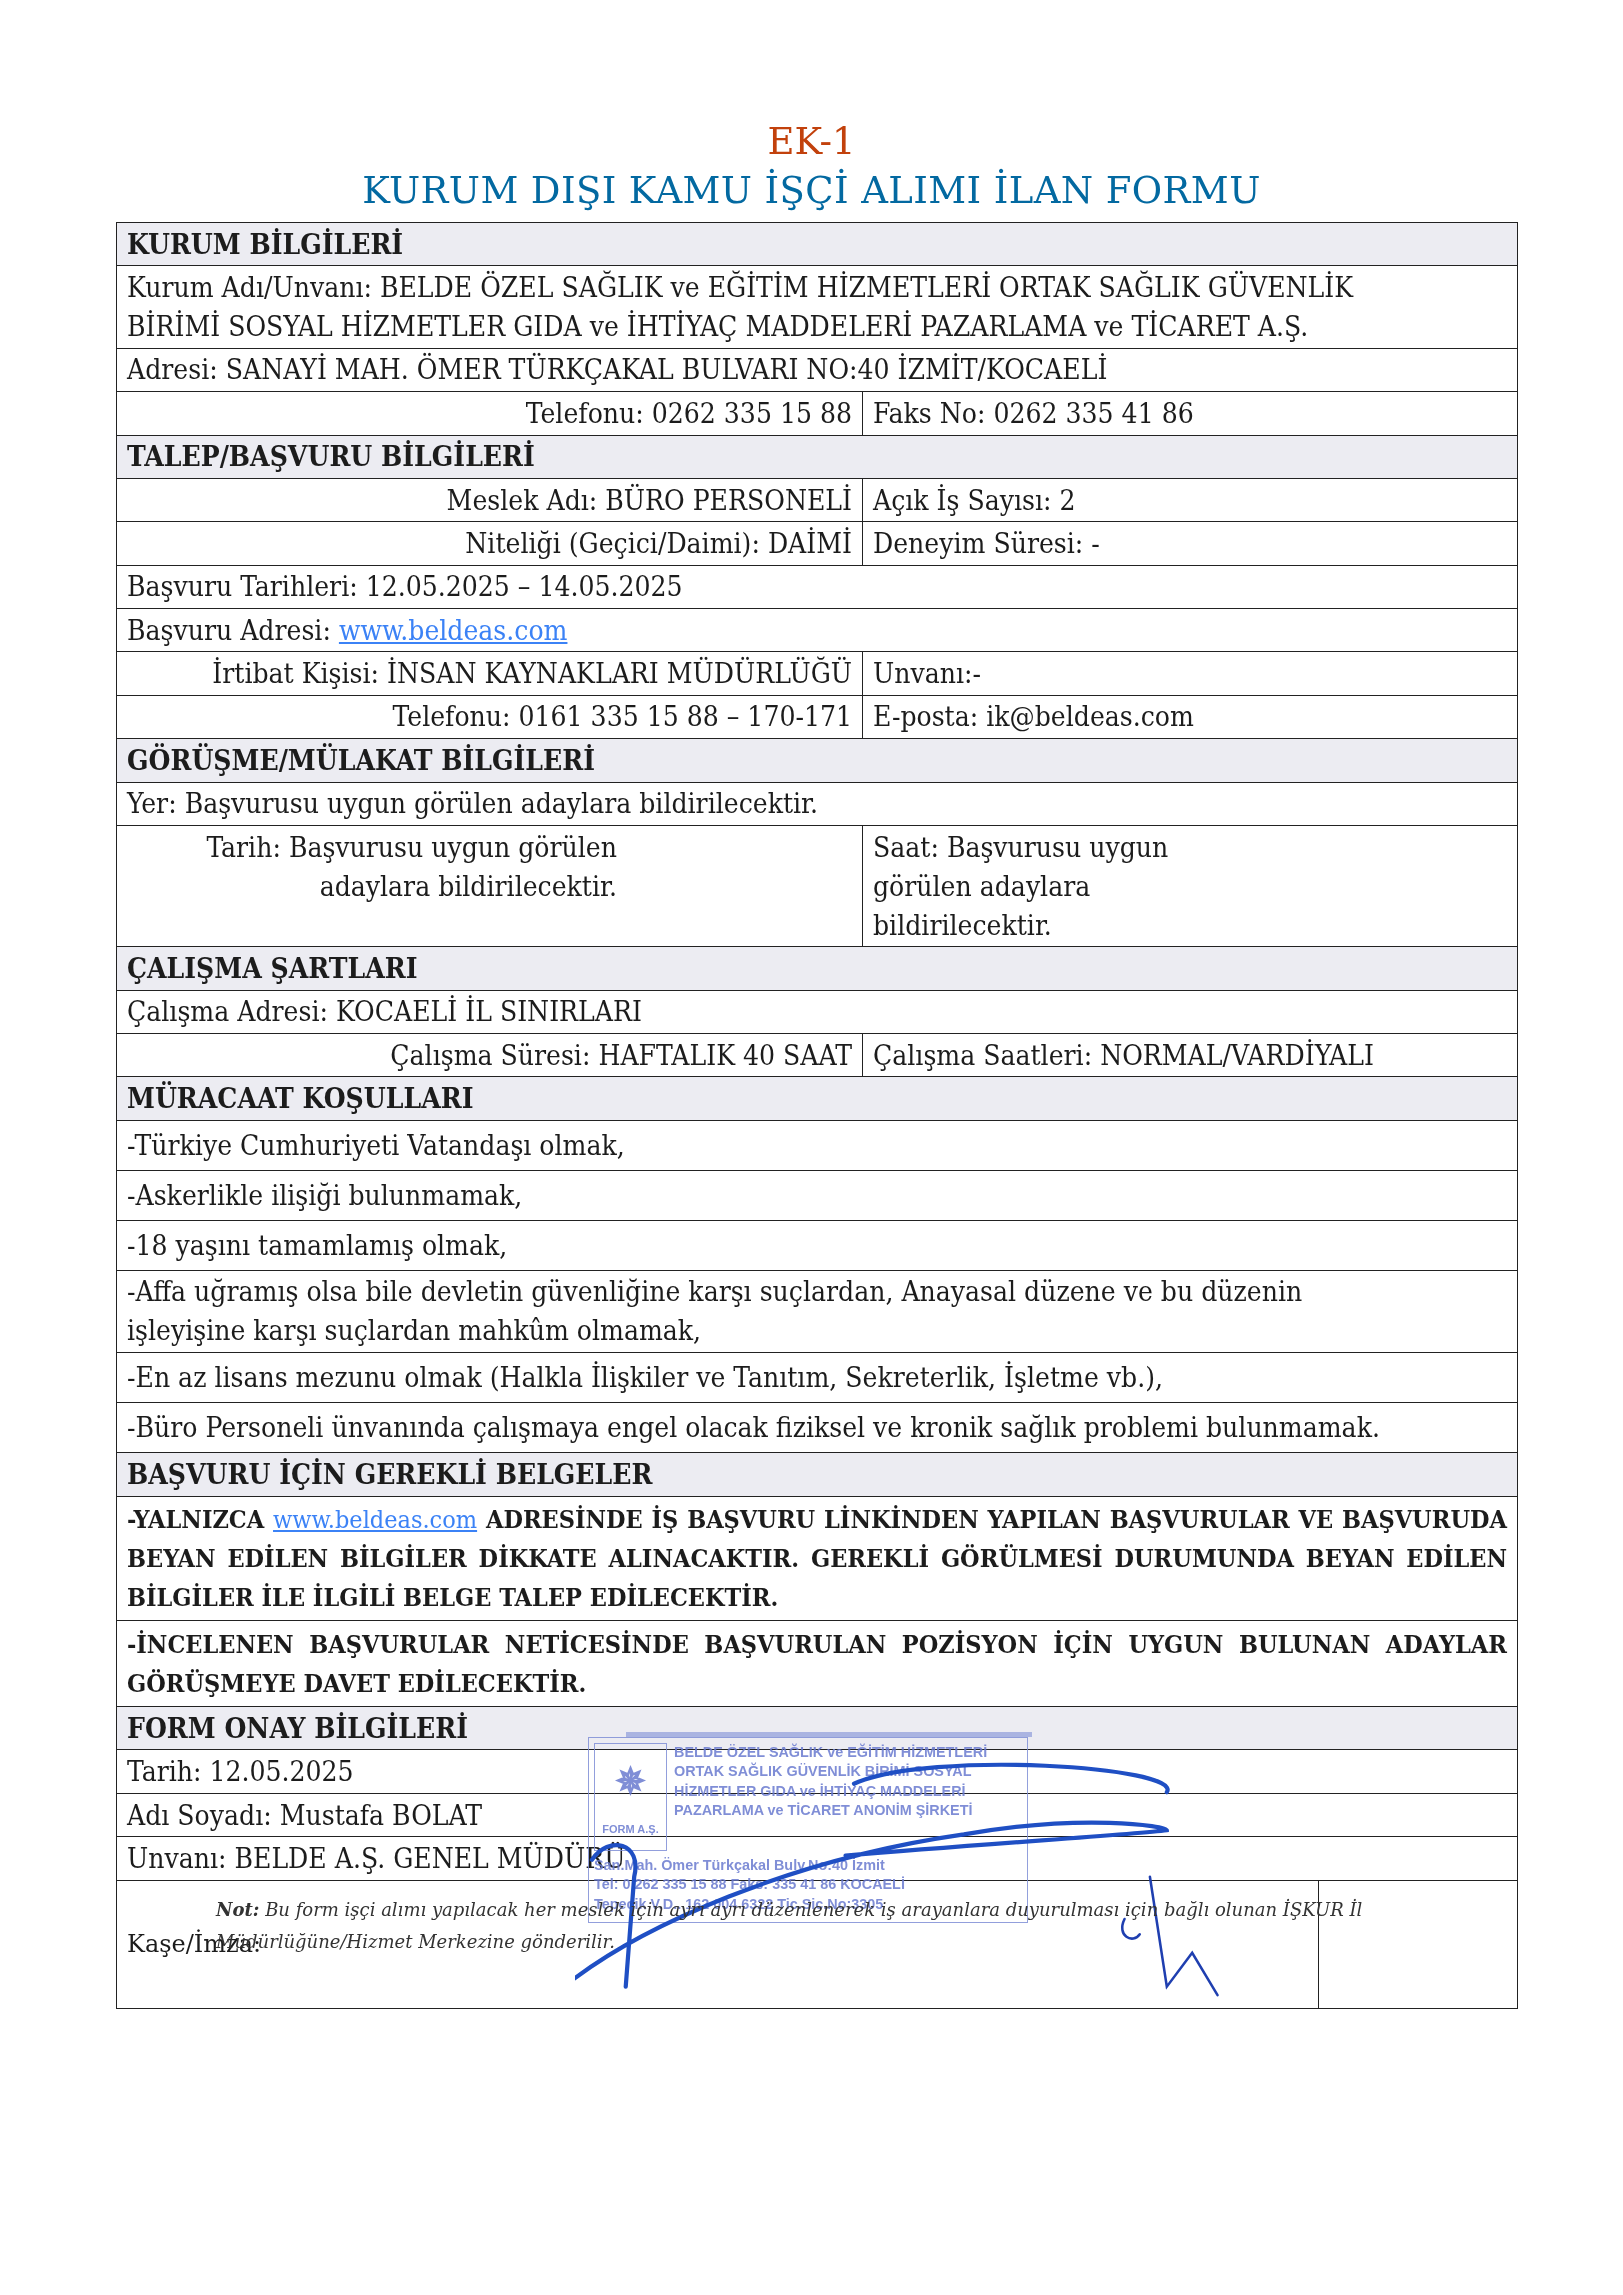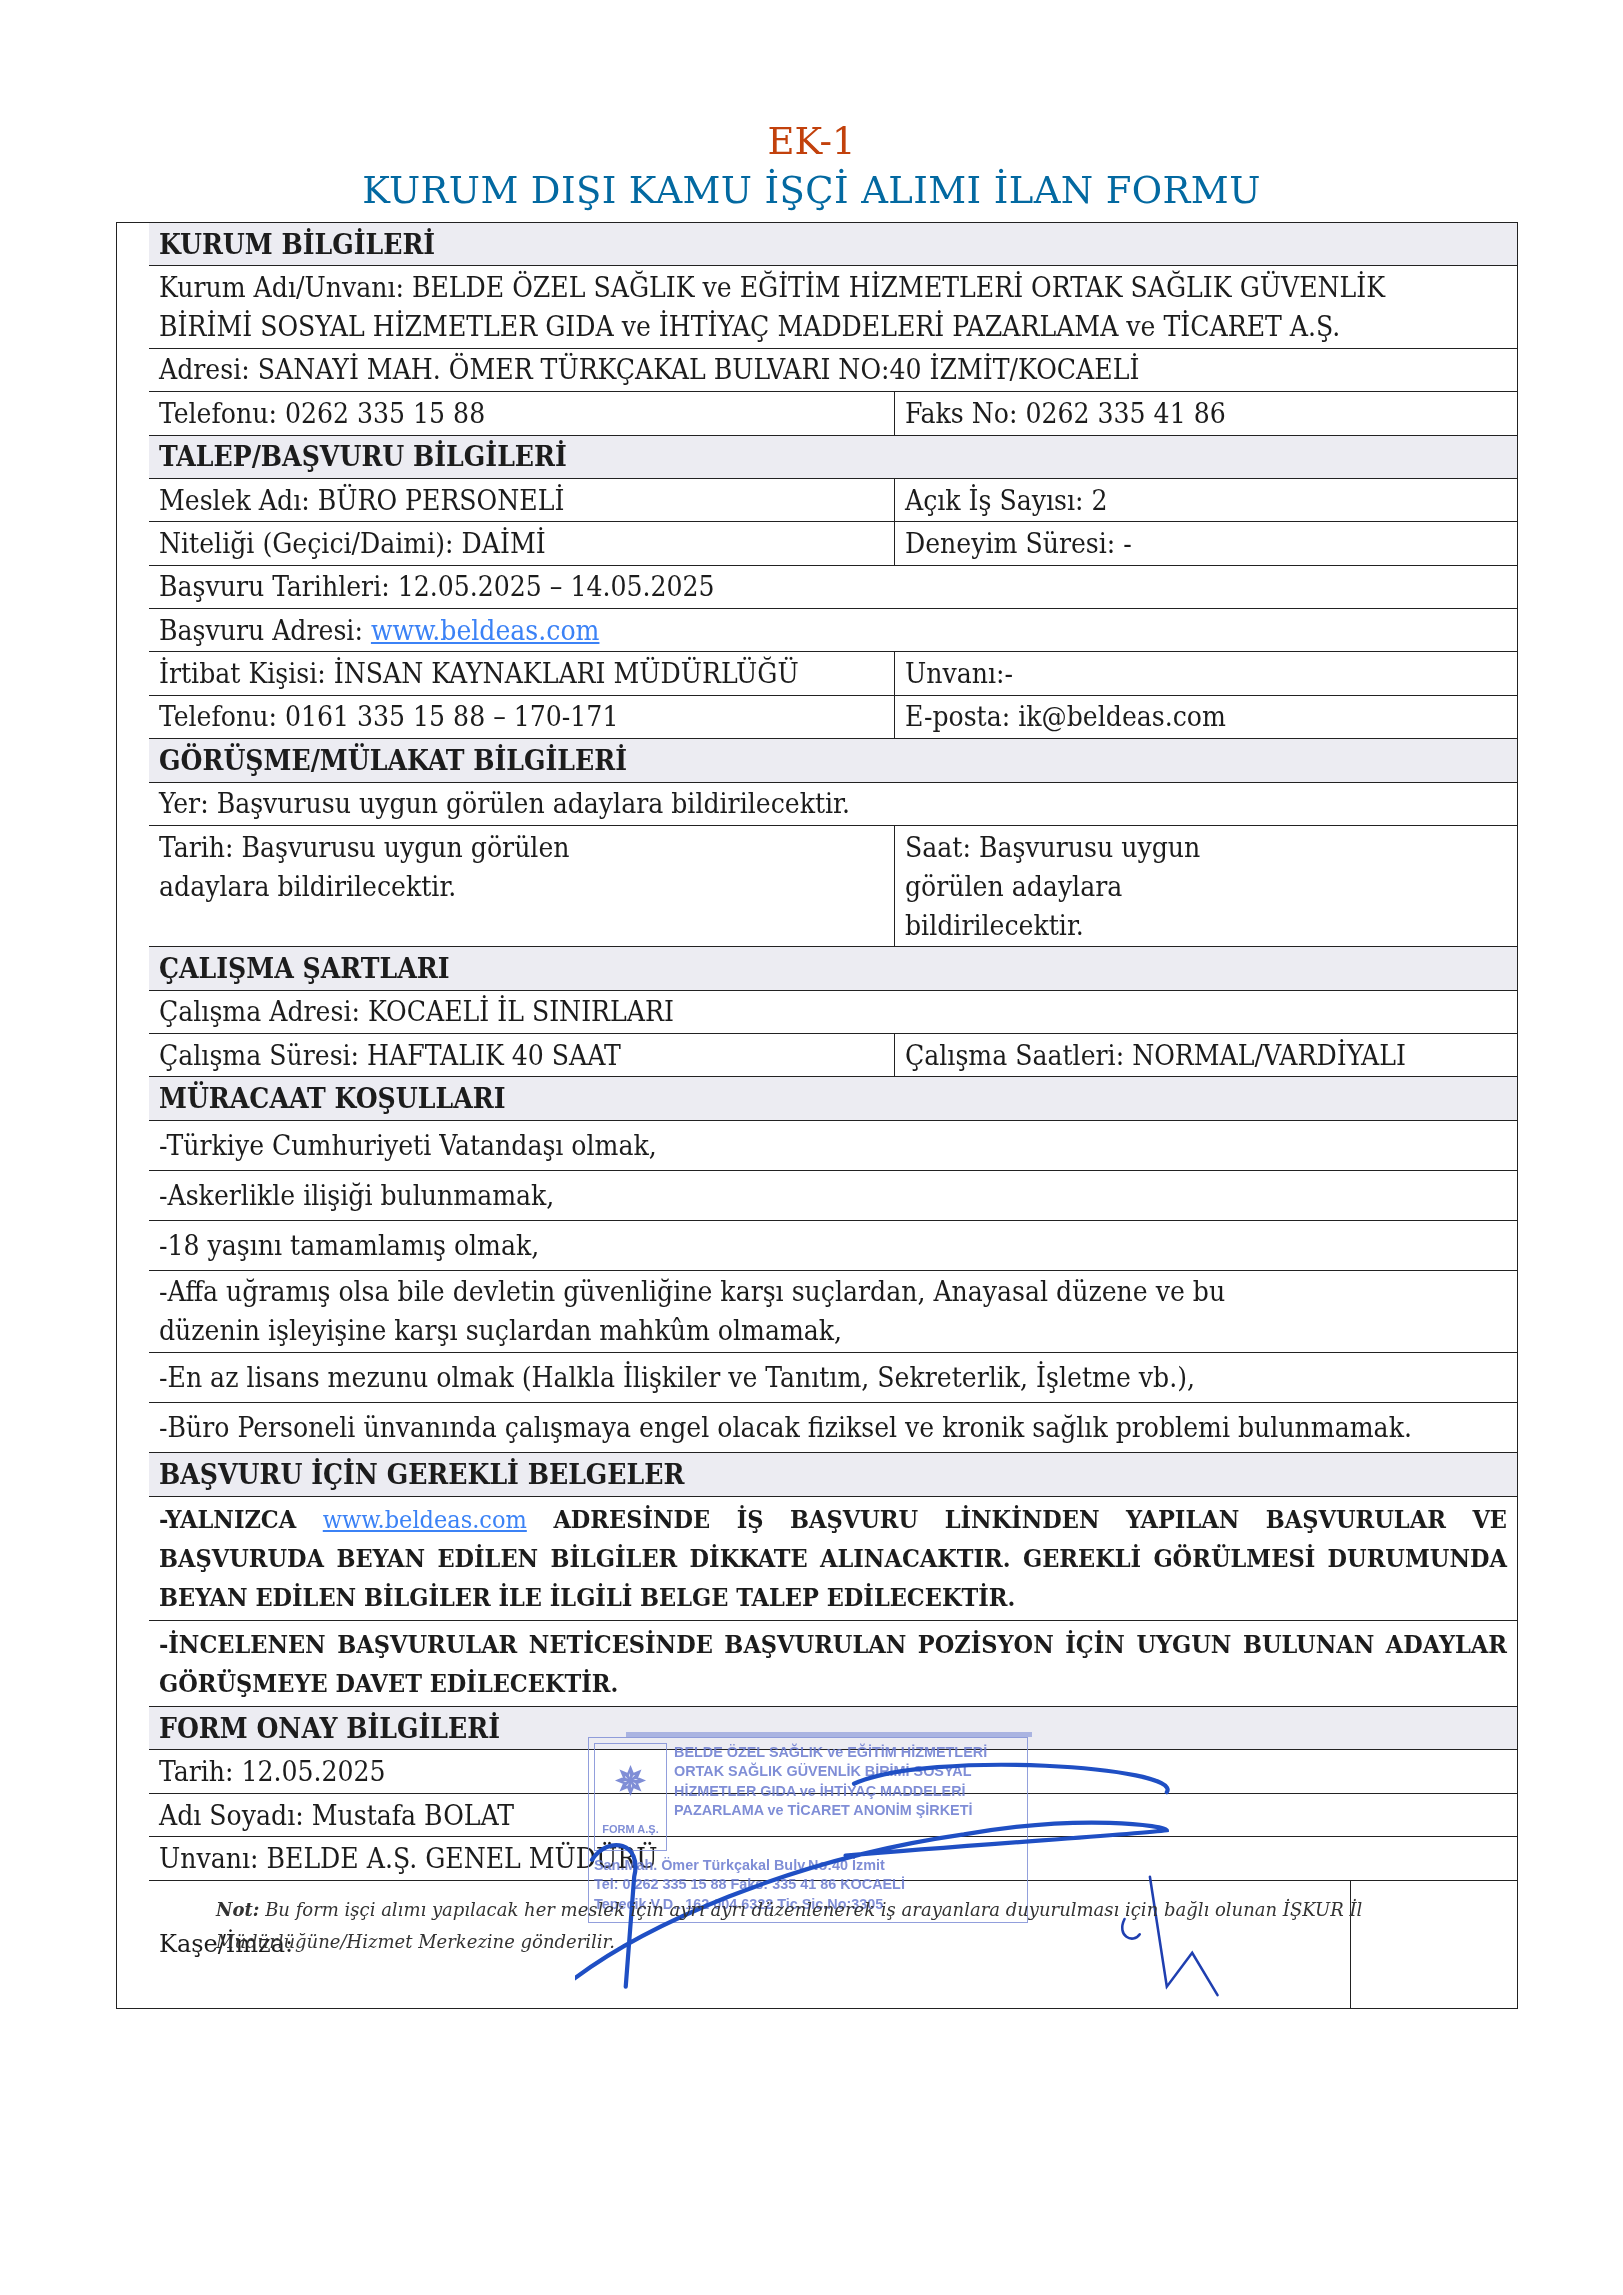--- a/index.html
+++ b/index.html
@@ -7,30 +7,30 @@
     width: 1623px; height: 2295px; position: relative; overflow: hidden;
     font-family: "DejaVu Serif", "Liberation Serif", serif;
     color: #1c1c1c;
   }
   .title-block { position: absolute; left: 0; top: 118px; width: 1623px; text-align: center; }
   .ek { font-size: 37px; color: #c2410c; line-height: 47px; }
   .main-title { font-size: 37px; color: #0369a1; line-height: 51px; letter-spacing: 0.4px; }
 
   .form {
     position: absolute; left: 116px; top: 222px; width: 1402px;
-    border: 1.7px solid #222; box-sizing: border-box; padding-left: 32px;
+    border: 1.7px solid #222; box-sizing: border-box;
   }
   .row { display: flex; border-bottom: 1.7px solid #222; box-sizing: border-box; }
   .row:last-child { border-bottom: none; }
   .cell {
     box-sizing: border-box; padding: 1.7px 10px; font-size: 28px; line-height: 39px;
     font-family: "DejaVu Serif", serif; font-stretch: condensed;
   }
   .cell.full { width: 100%; }
-  .cell.left { width: 746px; border-right: 1.7px solid #222; }
+  .cell.left { width: 746px; border-right: 1.7px solid #222; text-align: right; }
   .cell.right { flex: 1; }
   .section {
     background: #ececf2; font-weight: bold; font-size: 28px; line-height: 39px;
     padding: 1.7px 10px;
   }
   .link { color: #3b82f6; text-decoration: underline; }
   .caps-block {
     font-weight: bold; font-size: 25px; line-height: 39px; text-align: justify;
     text-align-last: left; padding: 3.4px 10px;
   }

